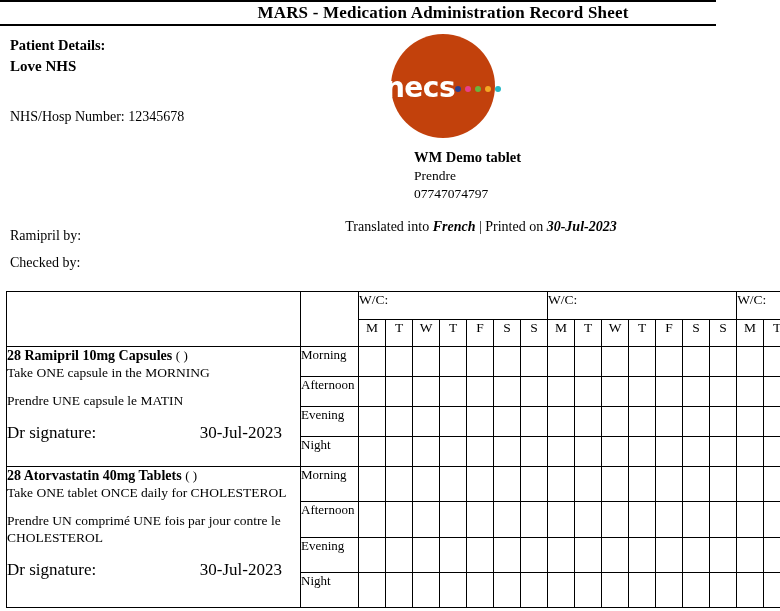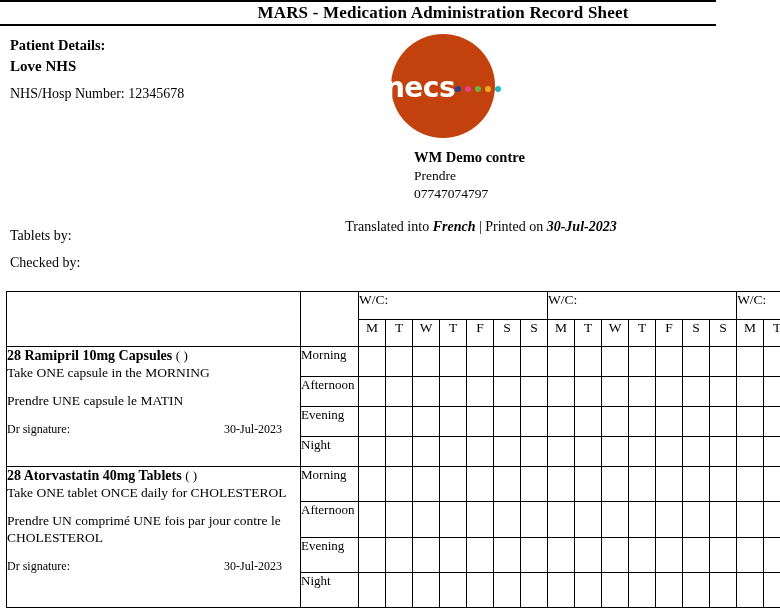--- a/index.html
+++ b/index.html
@@ -50,21 +50,21 @@
     font-weight: bold;
     line-height: 1.35;
   }
   .patient-name {
     font-size: 15px;
     font-weight: bold;
     line-height: 1.35;
   }
   .nhs-number {
     font-size: 14px;
-    margin-top: 10px;
+    margin-top: 33px;
   }
   .printed-by {
     position: absolute;
     left: 10px;
     top: 202px;
     font-size: 14px;
   }
   .checked-by {
     position: absolute;
     left: 10px;
@@ -175,21 +175,21 @@
   }
   .med-title {
     font-weight: bold;
     font-size: 14px;
   }
   .med-title .paren { font-weight: normal; font-size: 13px; }
   .med-dose { font-size: 13.5px; }
   .med-trans { margin-top: 12px; font-size: 13.5px; }
   .med-sig {
     margin-top: 12px;
-    font-size: 12px;
+    font-size: 17px;
     display: flex;
     justify-content: space-between;
     padding-right: 18px;
   }
   .period-cell {
     font-size: 13px;
     padding: 4px 4px 4px 5px;
     height: 29px;
     box-sizing: border-box;
     vertical-align: middle;
@@ -206,38 +206,38 @@
   <div class="title-bar">
     <div class="title">MARS - Medication Administration Record Sheet</div>
   </div>
 
   <div class="info-area">
 
     <div class="patient-label">Patient Details:</div>
     <div class="patient-name">Love NHS</div>
     <div class="nhs-number">NHS/Hosp Number: 12345678</div>
 
-    <div class="printed-by">Tablets by:</div>
+    <div class="printed-by">Ramipril by:</div>
     <div class="checked-by">Checked by:</div>
 
     <div class="right-block">
       <div class="logo-wrap">
         <div class="logo">
           <div class="wordmark">necs</div>
           <div class="dots">
             <span style="background:#2b3f8c"></span>
             <span style="background:#e8408a"></span>
             <span style="background:#6ab43e"></span>
             <span style="background:#f5a623"></span>
             <span style="background:#25b8c4"></span>
           </div>
         </div>
       </div>
       <div class="account">
-        <div class="acc-name">WM Demo contre</div>
+        <div class="acc-name">WM Demo tablet</div>
         <div>Prendre</div>
         <div>07747074797</div>
       </div>
       <div class="translate-line"><span>Translated into </span><b>French</b><span> | Printed on </span><b>30-Jul-2023</b></div>
     </div>
   </div>
 
   <table class="grid">
     <colgroup>
       <col style="width:294px">

